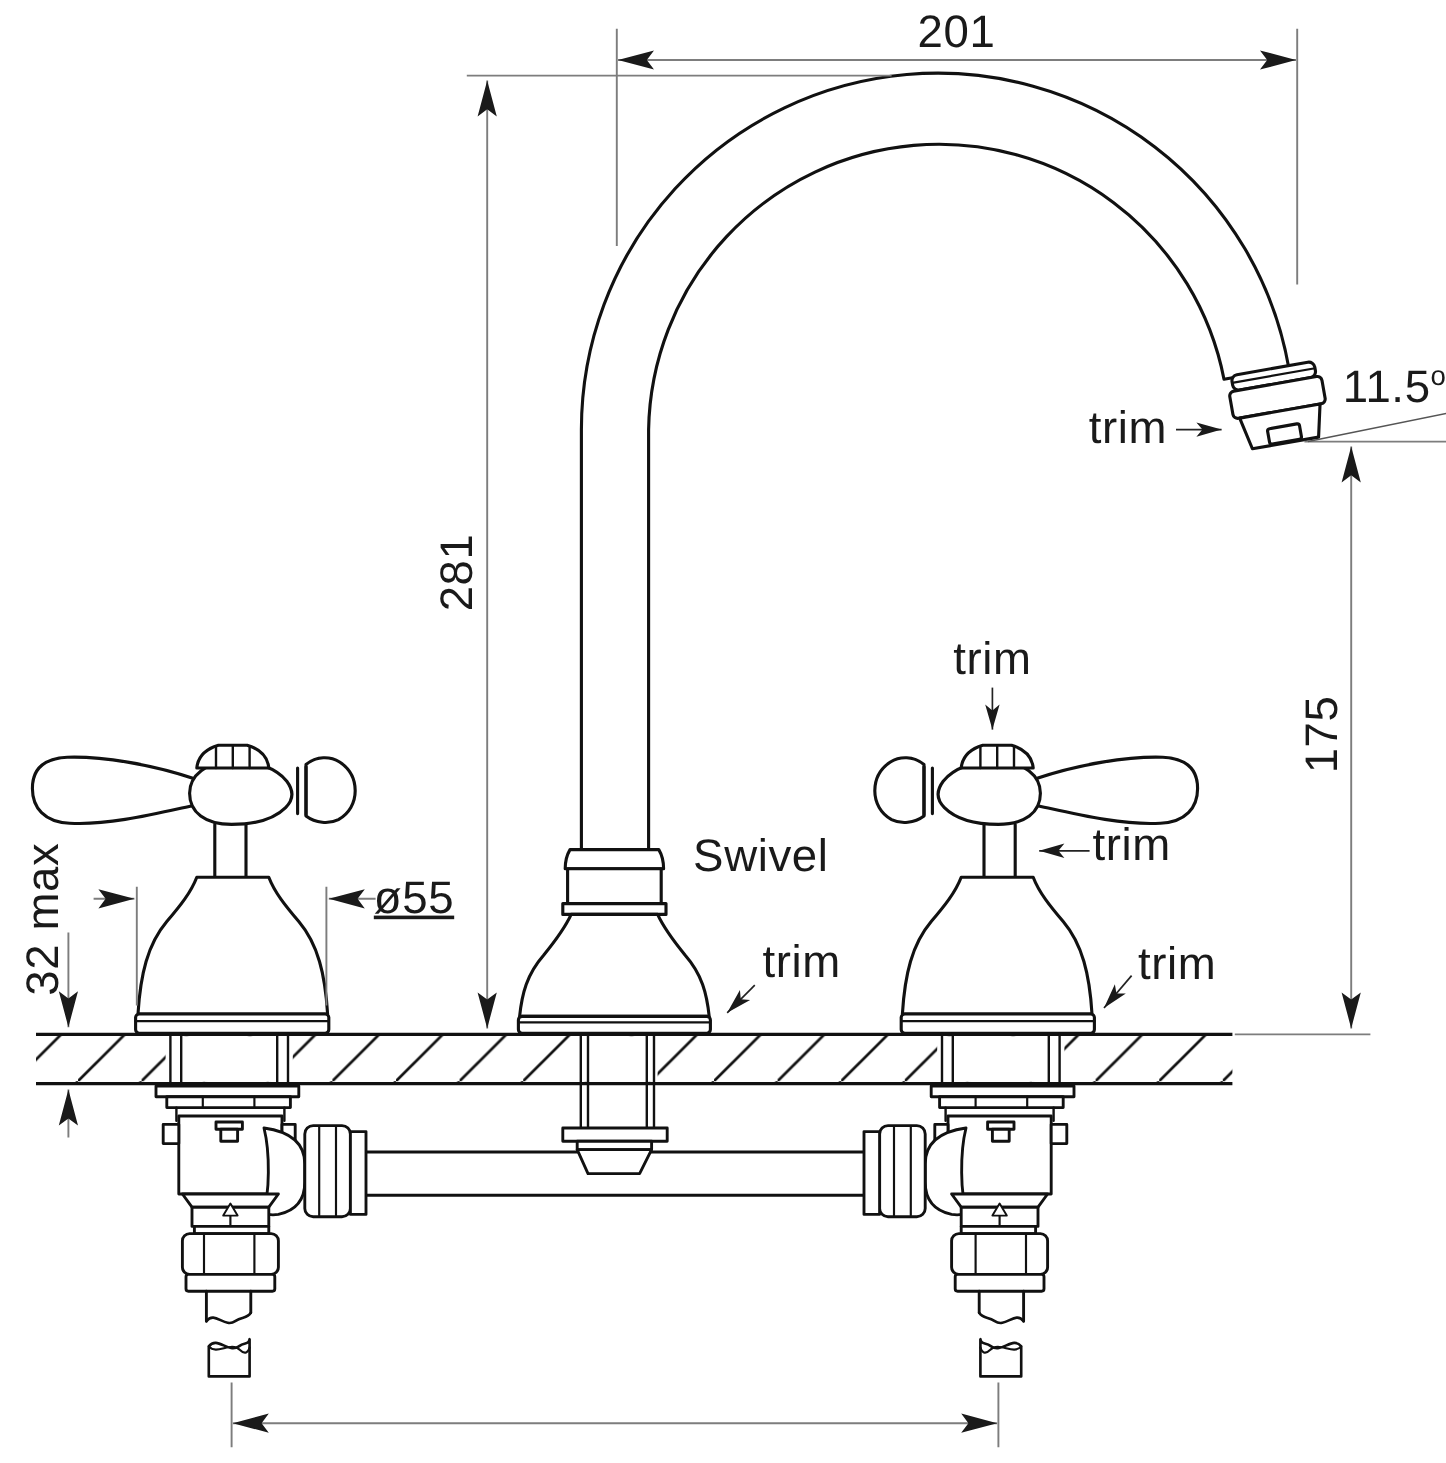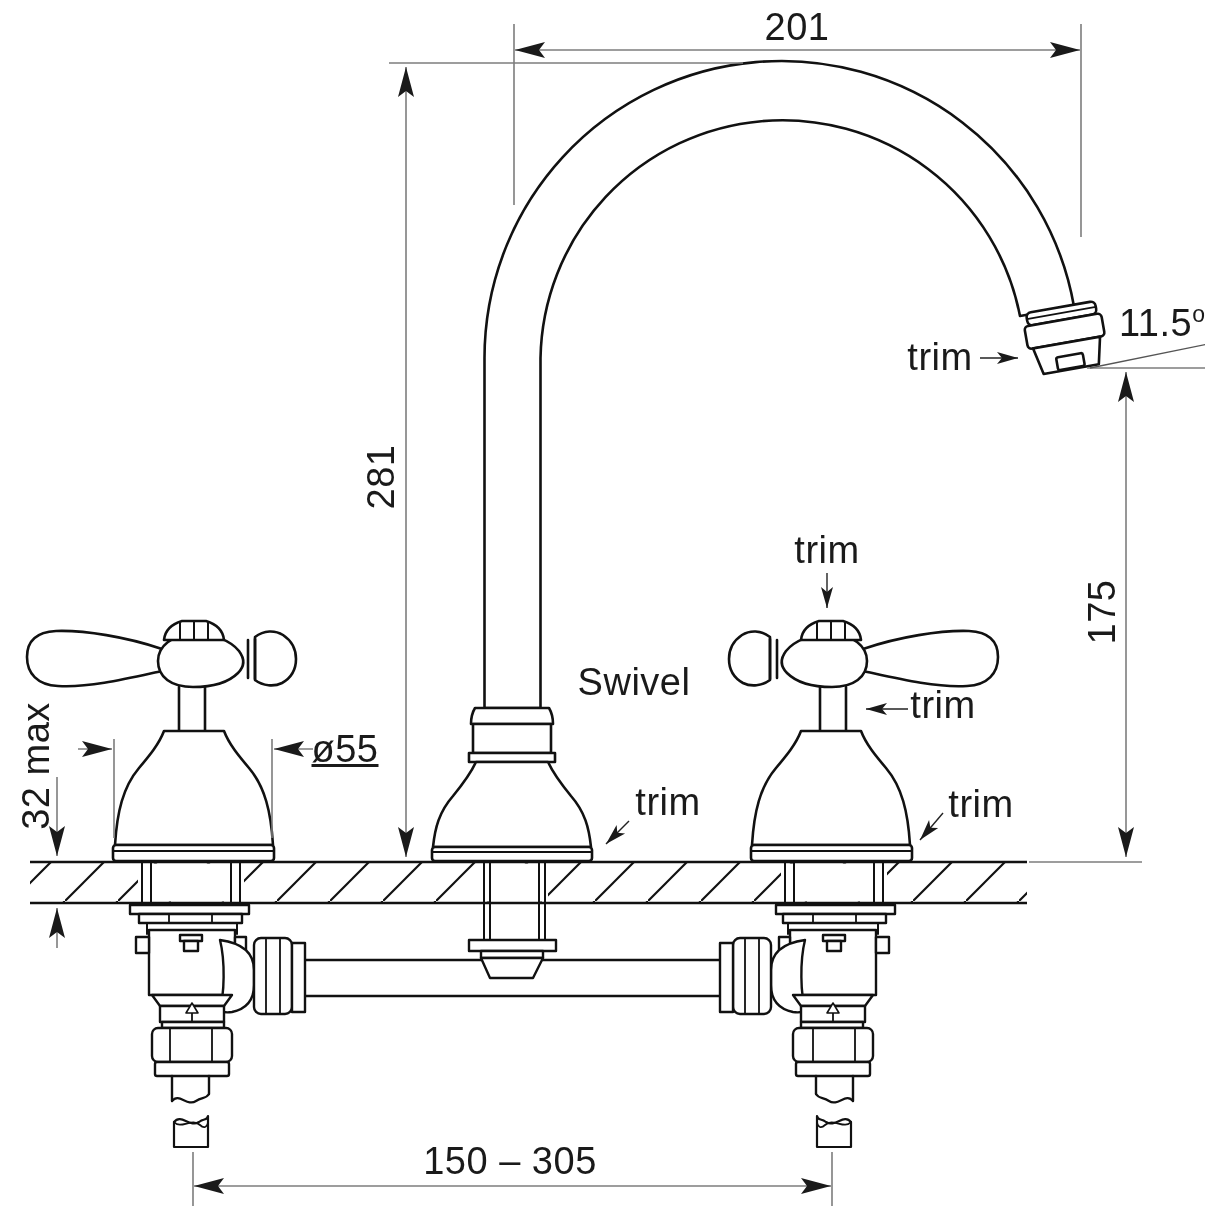--- a/index.html
+++ b/index.html
@@ -178,24 +178,23 @@
     <line x1="617" y1="821" x2="594" y2="844" marker-end="url(#leadArrow)"></line>
     <line x1="931" y1="813" x2="908" y2="840" marker-end="url(#leadArrow)"></line>
   </g>
 </svg>
 
   <span class="lbl" style="left:785px;top:27px;">201</span>
   <span class="lbl vert" style="left:369px;top:477px;">281</span>
   <span class="lbl vert" style="left:1090px;top:612px;">175</span>
   <span class="lbl vert" style="left:24px;top:766px;">32 max</span>
   <span class="lbl" style="left:333px;top:749px;text-decoration:underline;">ø55</span>
-  <span class="lbl" style="left:498px;top:1161px;">150 – 305</span>
   <span class="lbl" style="left:1150px;top:322px;"><span>11.5</span><sup>o</sup></span>
 
-  <span class="lbl" style="left:622px;top:682px;">Swivel</span>
+  <span class="lbl" style="left:622px;top:714px;">Swivel</span>
 
   <span class="lbl" style="left:928px;top:357px;">trim</span>
   <span class="lbl" style="left:815px;top:550px;">trim</span>
   <span class="lbl" style="left:931px;top:705px;">trim</span>
   <span class="lbl" style="left:656px;top:802px;">trim</span>
   <span class="lbl" style="left:969px;top:804px;">trim</span>
 
 </div>
 
 </body></html>

